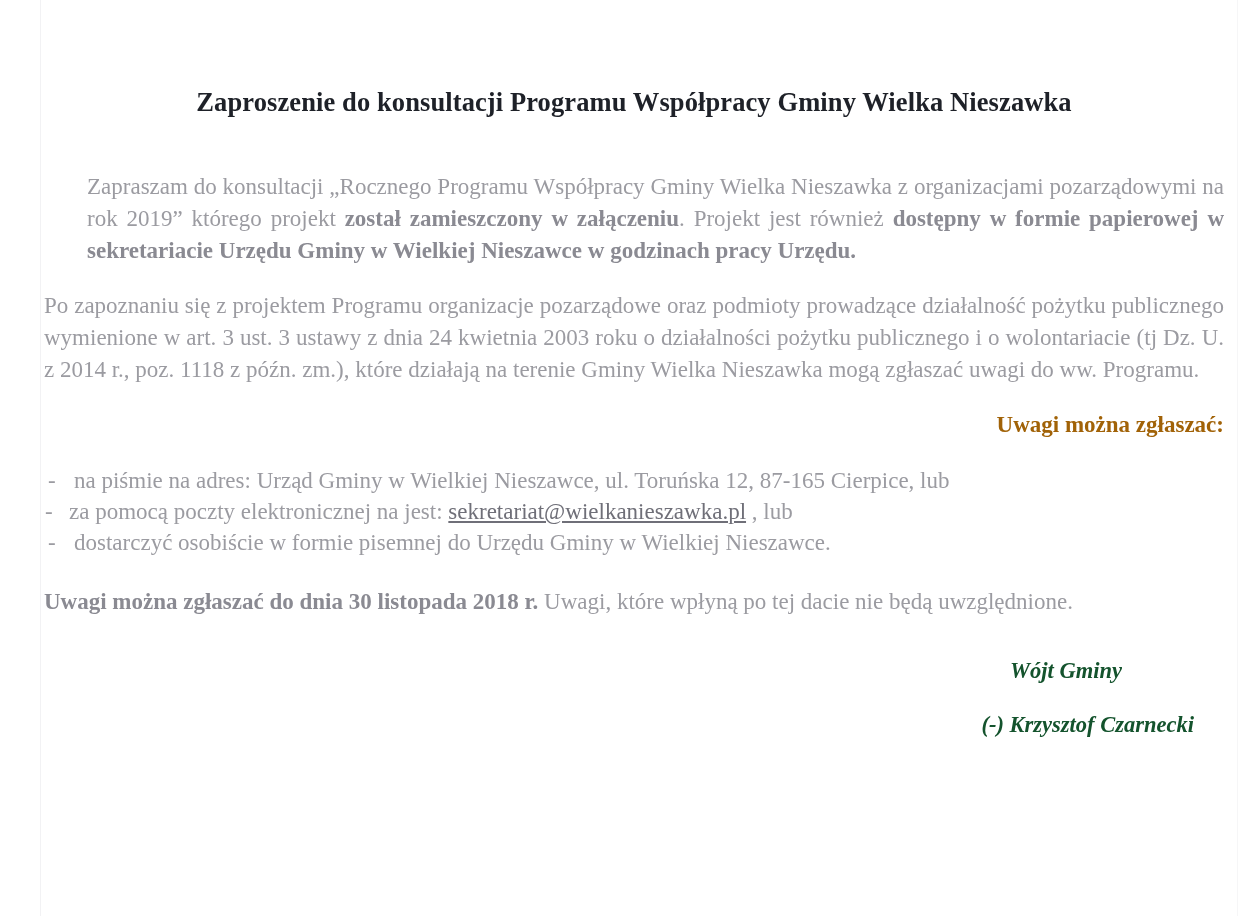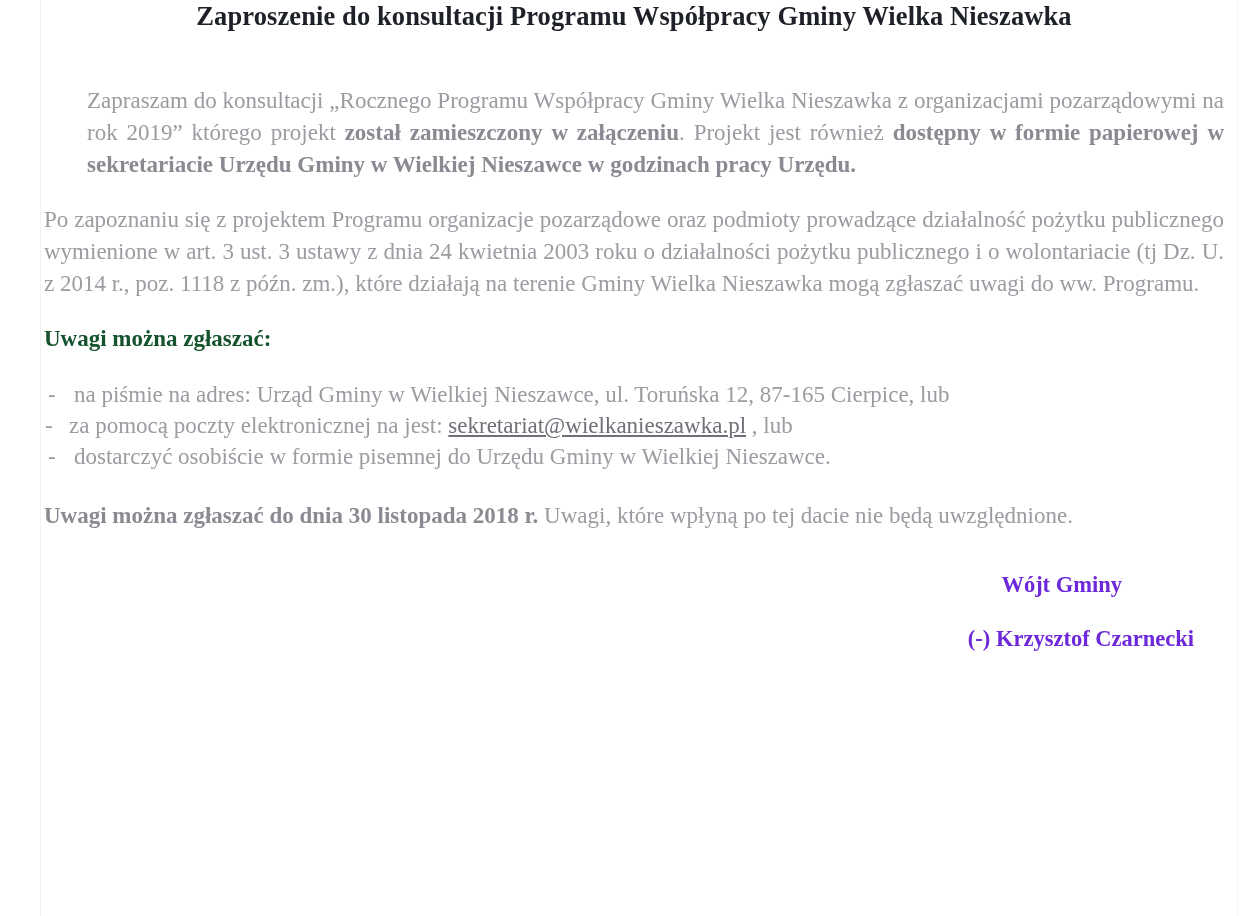--- a/index.html
+++ b/index.html
@@ -47,20 +47,21 @@
   
   .doc-title {
     text-align: center;
     font-weight: bold;
     font-size: 26.5px;
     color: #1e2128;
     letter-spacing: 0.1px;
   }
 
   .title-line-1 {
+    padding-top: 86px;
     line-height: 1.25;
   }
 
   .title-line-2 {
     padding-top: 26px;
     line-height: 1.25;
   }
 
   
   .body-block {
@@ -82,23 +83,23 @@
 
   b, strong {
     font-weight: bold;
     color: #8a8a92;
   }
 
   .heading-uwagi {
     margin-top: 11px;
     font-weight: bold;
     font-size: 23px;
-    color: #14532d;
+    color: #a16207;
     line-height: 32px;
-    text-align: left;
+    text-align: right;
   }
 
   
   .channel-list {
     list-style: none;
     margin: 24px 0 0 0;
     padding: 0;
     color: #9b9ba1;
     font-size: 23px;
     line-height: 31px;
@@ -133,22 +134,23 @@
 
   .para-deadline {
     margin-top: 28px;
   }
 
   
   .signature {
     margin-top: 40px;
     text-align: right;
     padding-right: 30px;
-    color: #6d28d9;
-    font-weight: bold;
+    color: #14532d;
+    font-weight: bold;
+    font-style: italic;
     font-size: 22.5px;
   }
 
   .sign-role {
     margin-right: 72px;
   }
 
   .sign-name {
     margin-top: 28px;
   }

